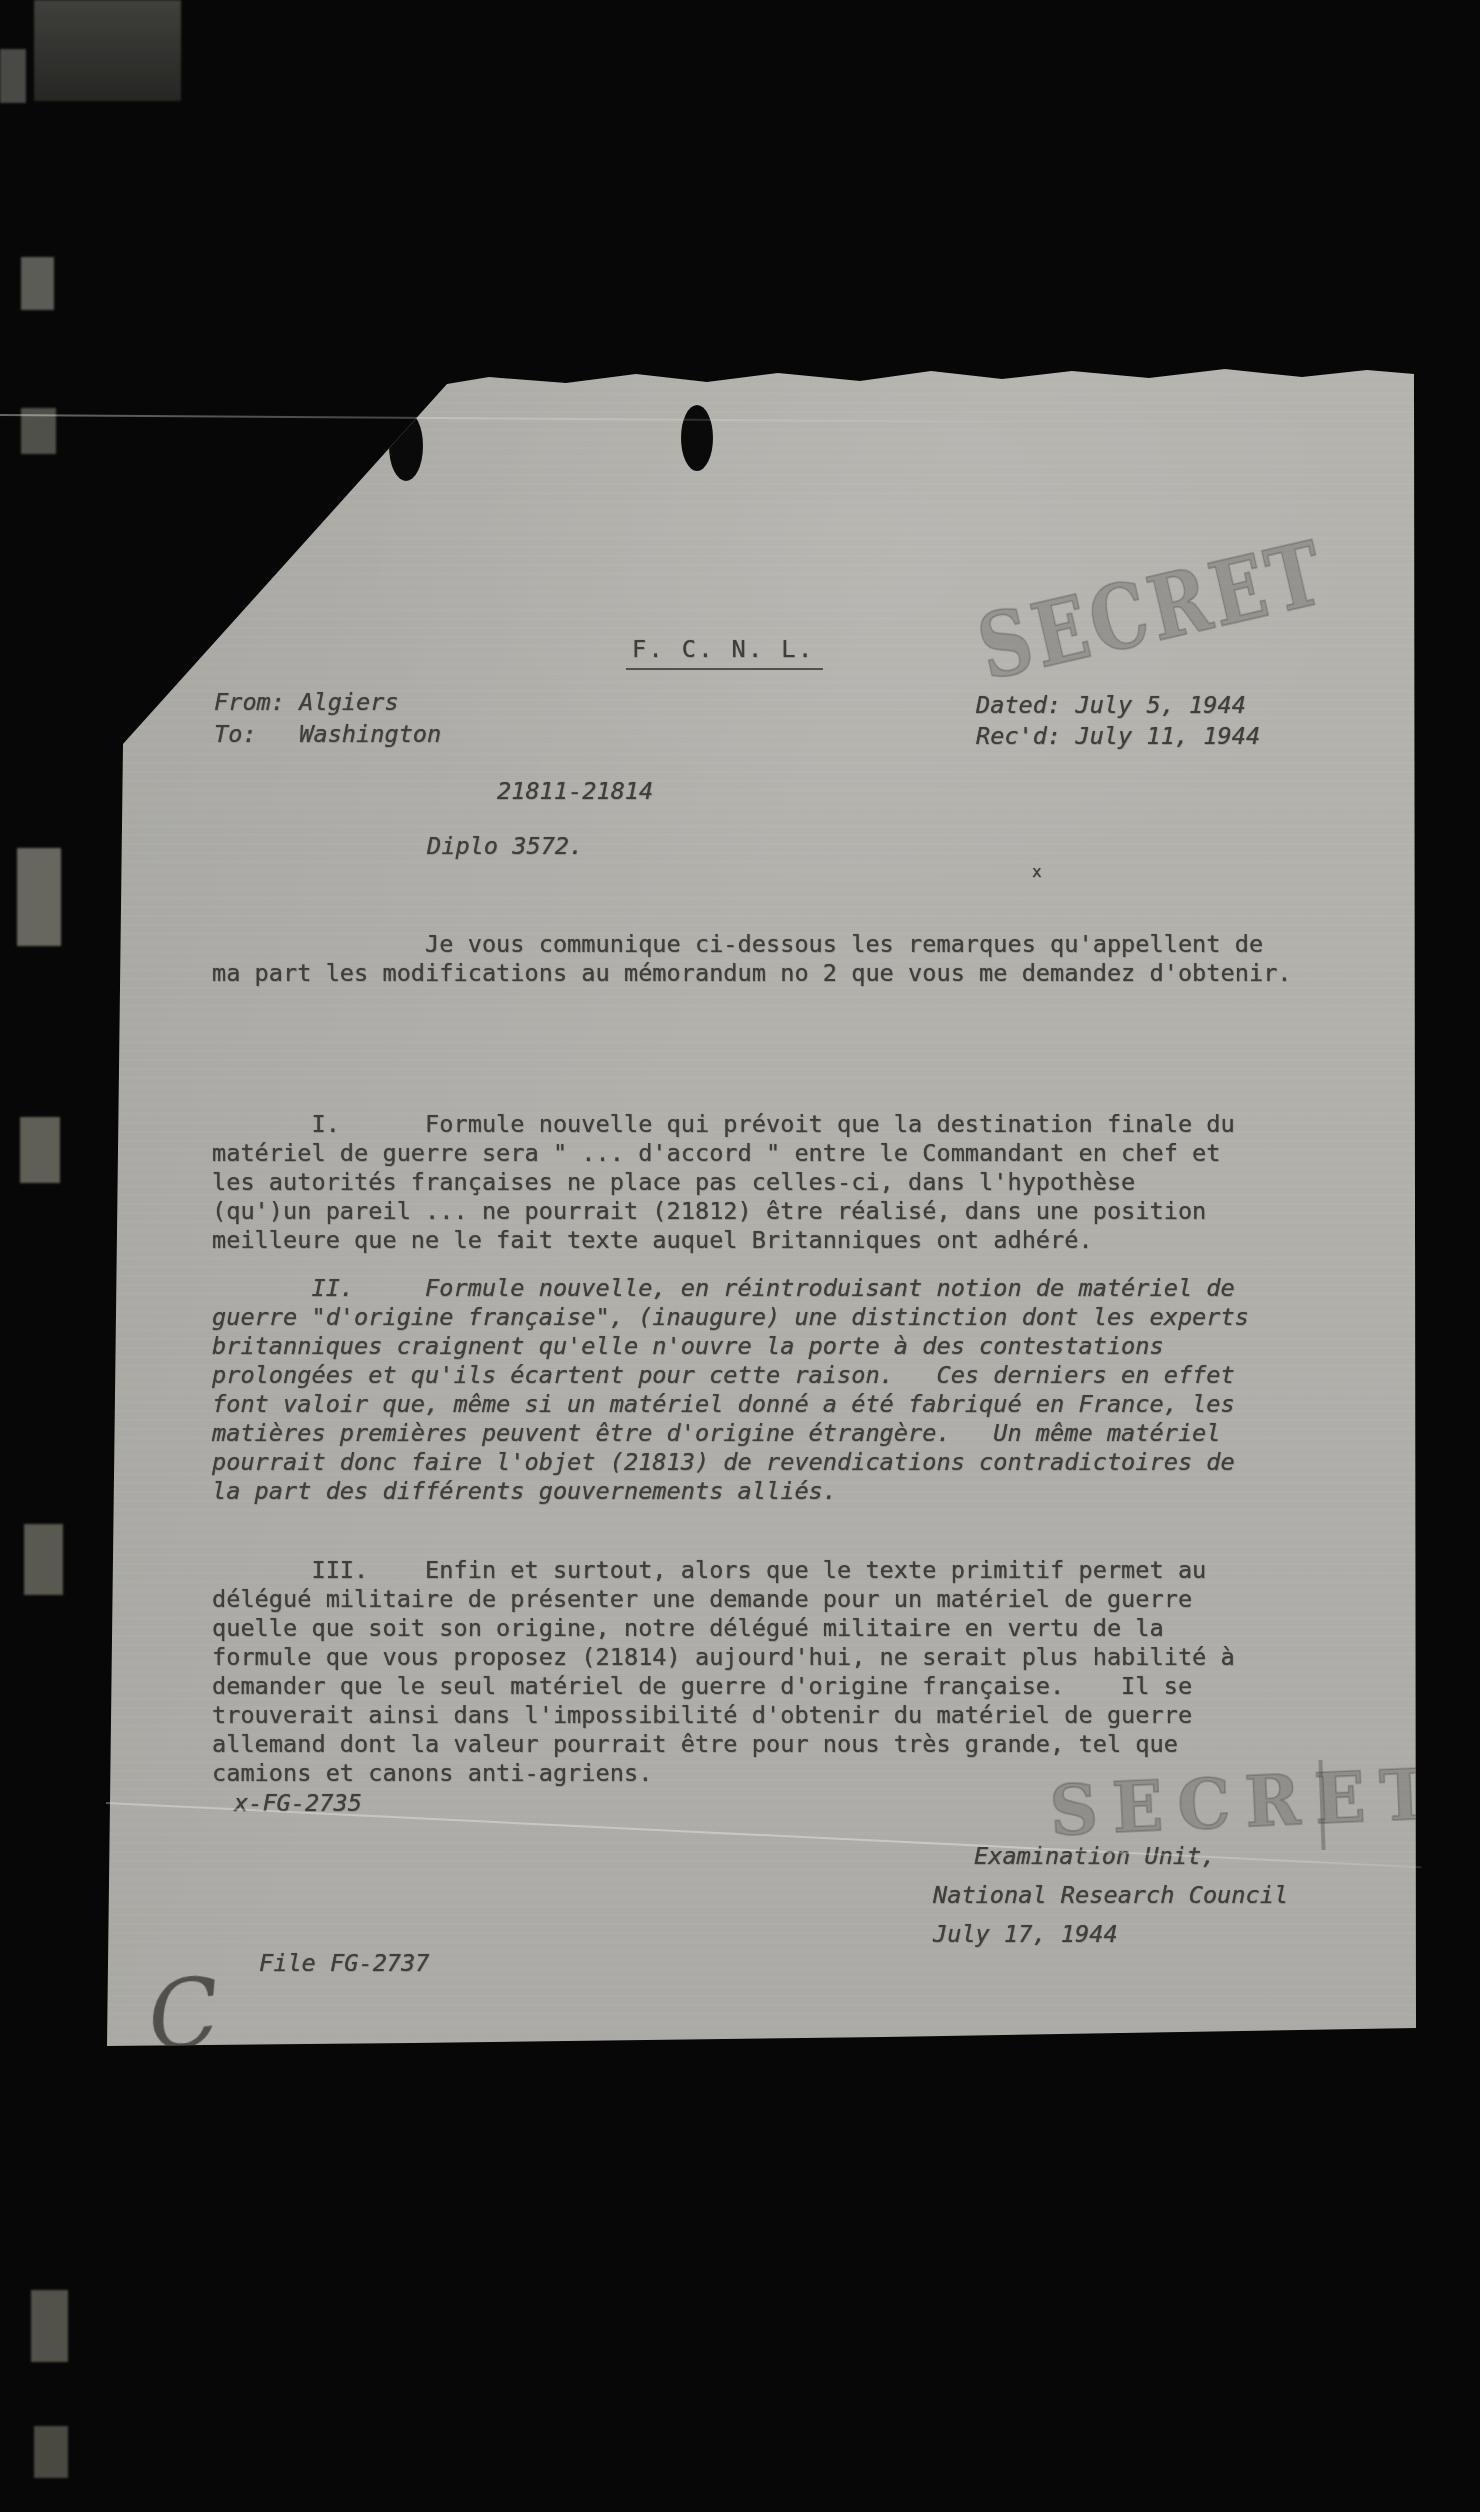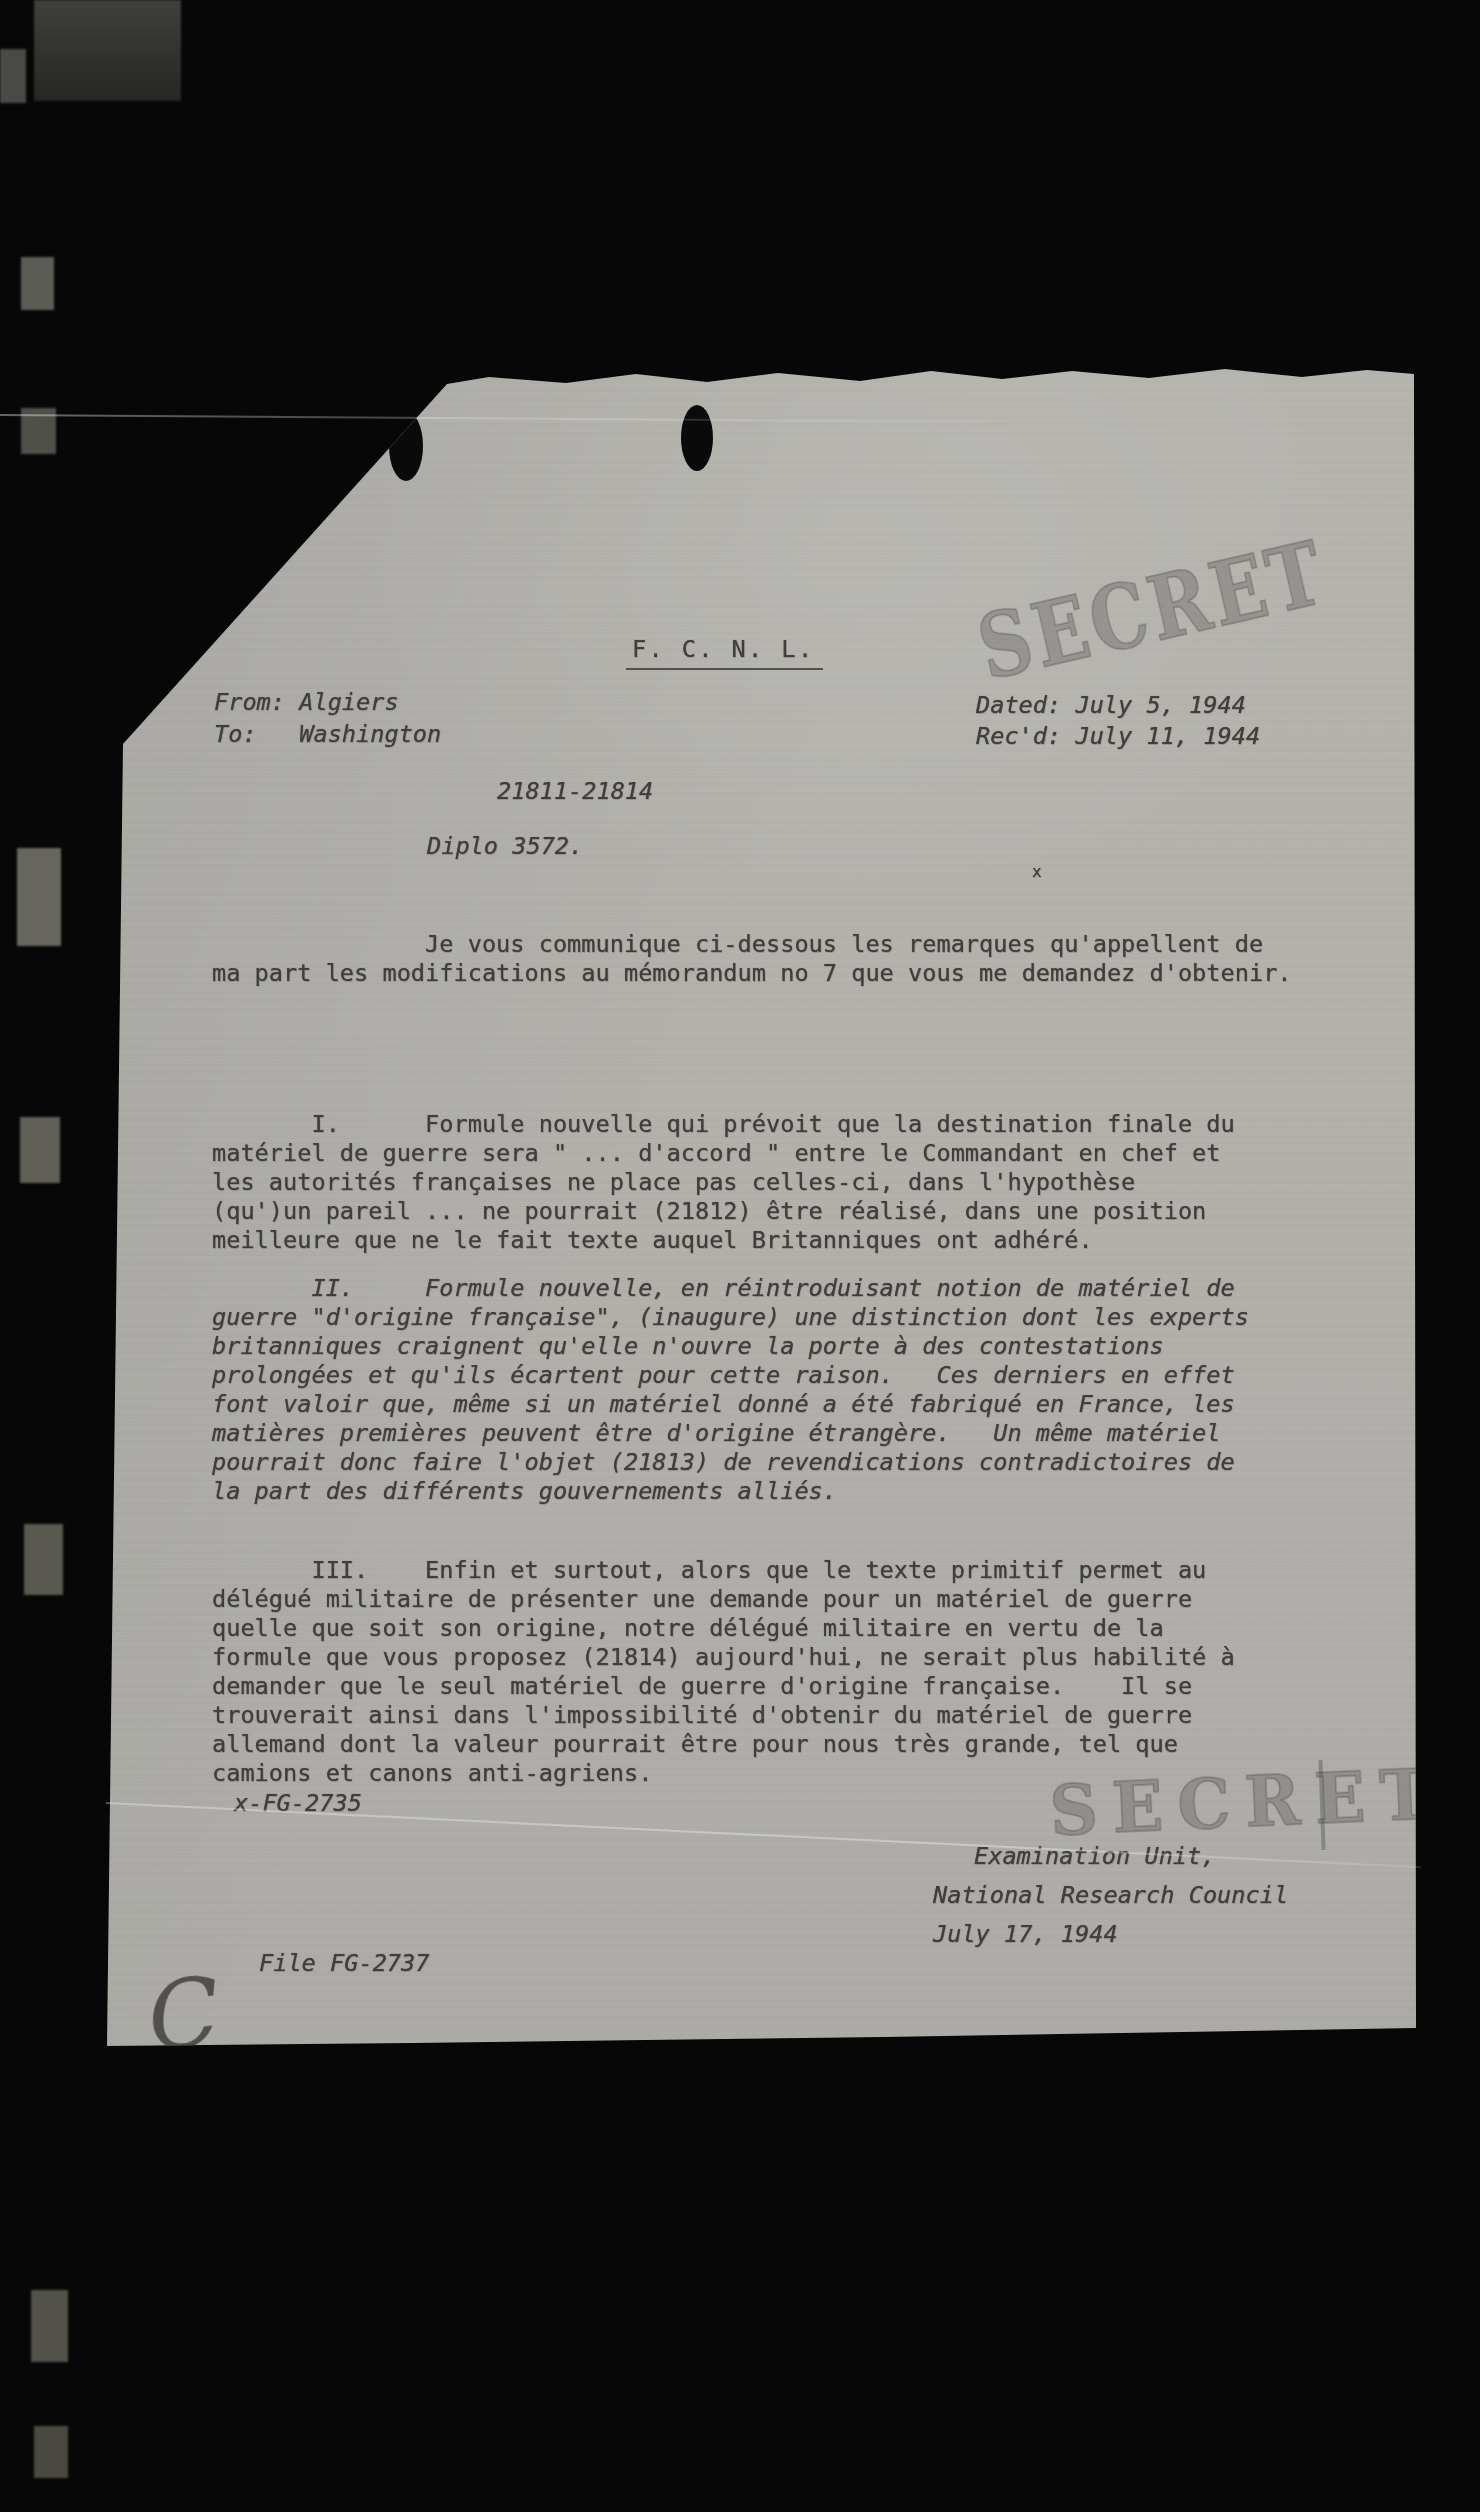--- a/index.html
+++ b/index.html
@@ -74,21 +74,21 @@
     <div class="line ink" style="left:214px;top:720px;"><span>To:   </span><span>Washington</span></div>
 
     <div class="line ink" style="left:976px;top:691px;"><span>Dated: </span><span>July 5, 1944</span></div>
     <div class="line ink" style="left:976px;top:722px;"><span>Rec'd: </span><span>July 11, 1944</span></div>
 
     <div class="line ink" style="left:497px;top:777px;">21811-21814</div>
     <div class="line ink" style="left:427px;top:832px;">Diplo 3572.</div>
 
     <div class="sup ink" style="left:1032px;top:864px;">x</div>
     <div class="para ink" style="top:930px;">               Je vous communique ci-dessous les remarques qu'appellent de
-ma part les modifications au mémorandum no 7 que vous me demandez d'obtenir.</div>
+ma part les modifications au mémorandum no 2 que vous me demandez d'obtenir.</div>
     <div class="para ink" style="top:1110px;">       I.      Formule nouvelle qui prévoit que la destination finale du
 matériel de guerre sera " ... d'accord " entre le Commandant en chef et
 les autorités françaises ne place pas celles-ci, dans l'hypothèse
 (qu')un pareil ... ne pourrait (21812) être réalisé, dans une position
 meilleure que ne le fait texte auquel Britanniques ont adhéré.</div>
     <div class="para ink" style="top:1274px;font-style:italic;">       II.     Formule nouvelle, en réintroduisant notion de matériel de
 guerre "d'origine française", (inaugure) une distinction dont les experts
 britanniques craignent qu'elle n'ouvre la porte à des contestations
 prolongées et qu'ils écartent pour cette raison.   Ces derniers en effet
 font valoir que, même si un matériel donné a été fabriqué en France, les

